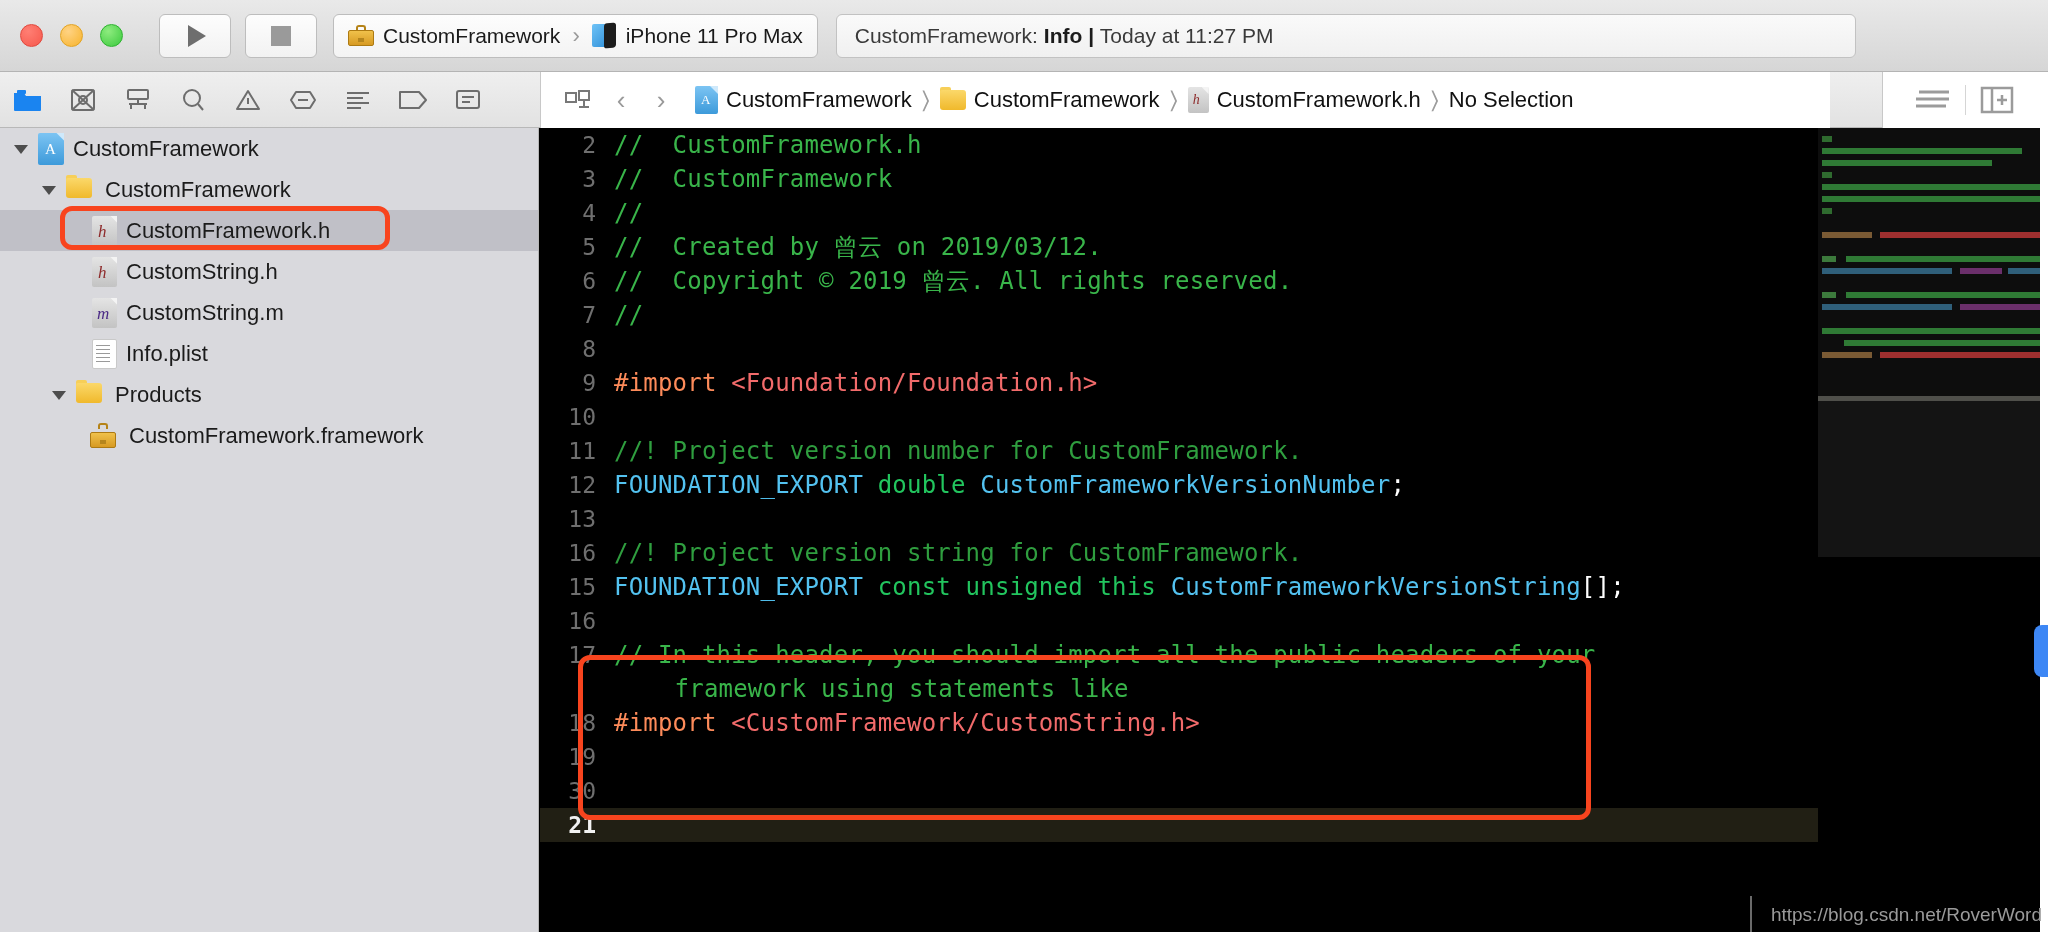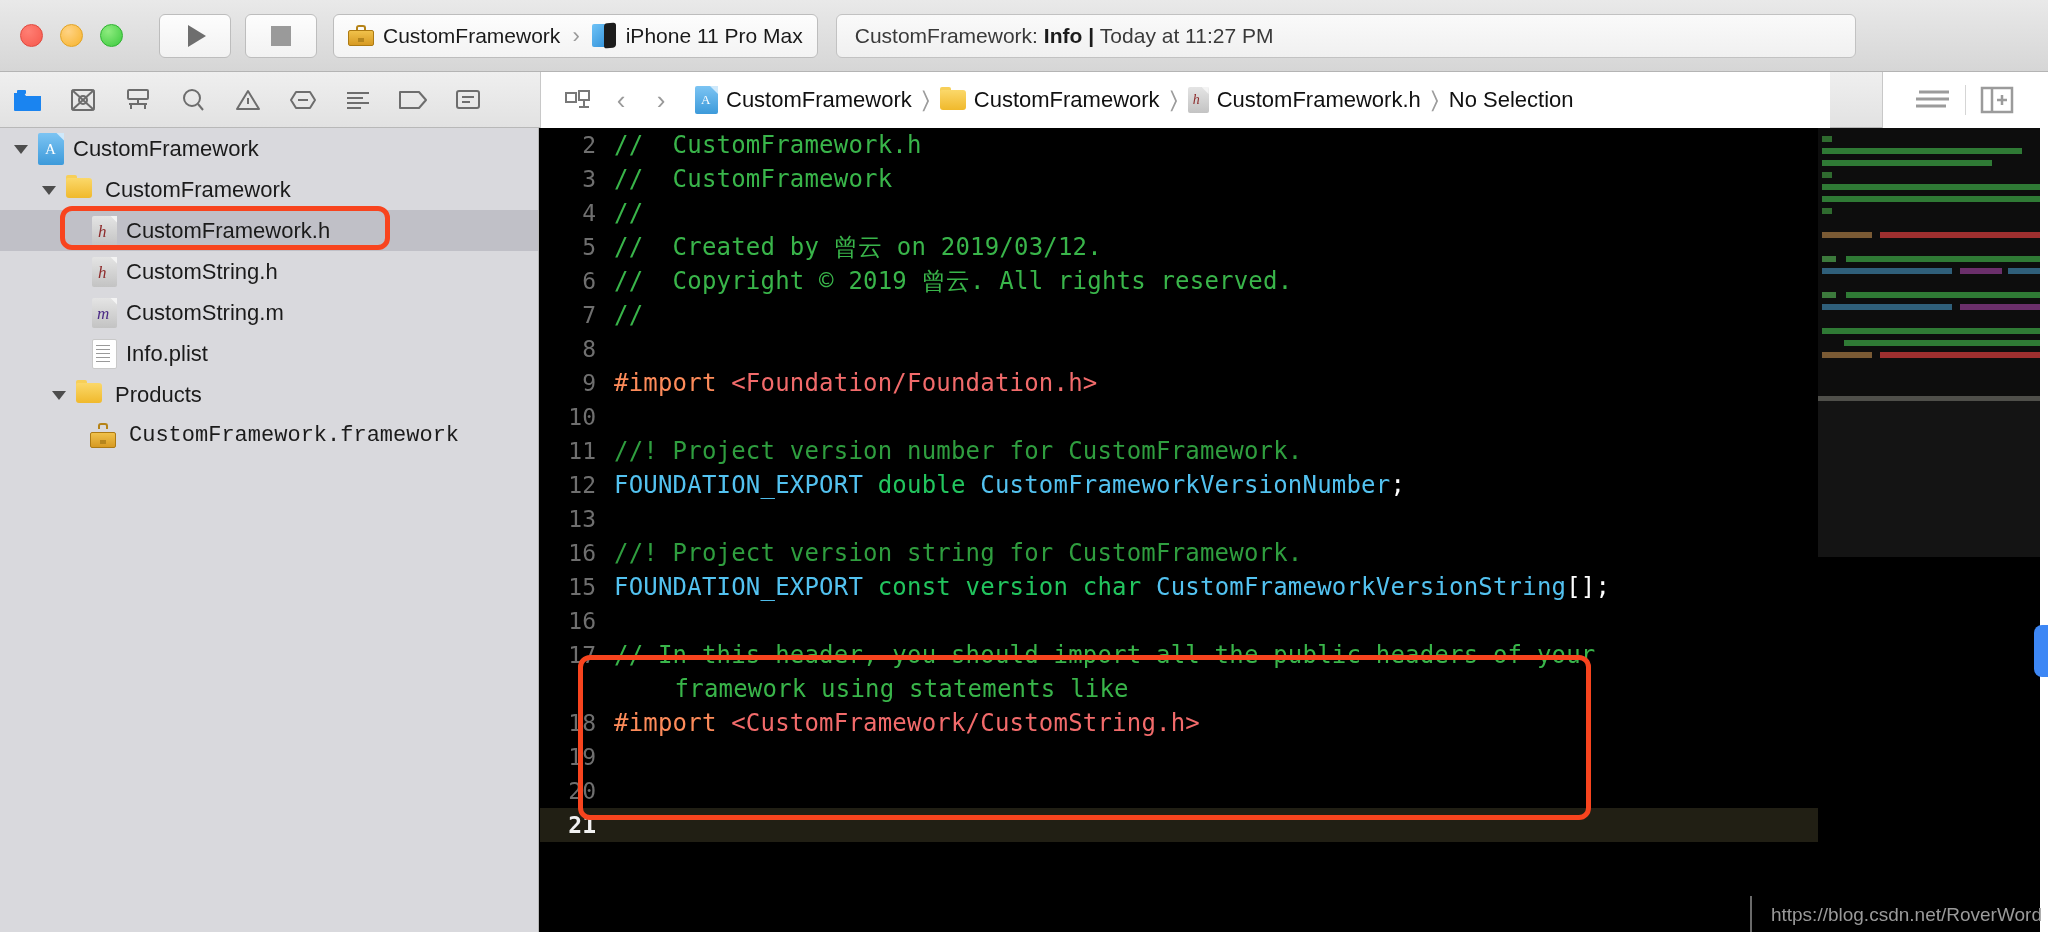--- a/index.html
+++ b/index.html
@@ -440,21 +440,21 @@
       </div>
       <div class="ricon" style="margin-left:6px;">
         <div class="ic-folder" style="width:30px;height:23px;">
             <div class="tab"></div>
             <div class="bk"></div>
           </div>
       </div>
       <span class="rname">Products</span>
     </div>
 
-    <div class="row" style="padding-left:90px;font-family:Liberation Mono, monospace;">
+    <div class="row" style="padding-left:90px;">
       <div class="ricon">
         <div class="ic-brief" style="width:30px;height:25px;">
             <div class="hdl"></div>
             <div class="body"></div>
             <div class="ltch"></div>
           </div>
       </div>
       <span class="rname">CustomFramework.framework</span>
     </div>
 
@@ -523,21 +523,21 @@
         <div class="ltxt"></div>
       </div>
 
     <div class="codeline">
         <div class="lnum">16</div>
         <div class="ltxt"><span class="c-docmark">//! Project version string for CustomFramework.</span></div>
       </div>
 
     <div class="codeline">
         <div class="lnum">15</div>
-        <div class="ltxt"><span class="c-ident">FOUNDATION_EXPORT </span><span class="c-kw">const version char </span><span class="c-ident">CustomFrameworkVersionString</span><span class="c-punct">[];</span></div>
+        <div class="ltxt"><span class="c-ident">FOUNDATION_EXPORT </span><span class="c-kw">const unsigned this </span><span class="c-ident">CustomFrameworkVersionString</span><span class="c-punct">[];</span></div>
       </div>
 
     <div class="codeline">
         <div class="lnum">16</div>
         <div class="ltxt"></div>
       </div>
 
     <div class="codeline" style="flex-wrap:wrap;">
         <div class="lnum">17</div>
         <div class="ltxt"><span class="c-comment">// In this header, you should import all the public headers of your</span></div>
@@ -548,21 +548,21 @@
         <div class="lnum">18</div>
         <div class="ltxt"><span class="c-pre">#import </span><span class="c-str">&lt;CustomFramework/CustomString.h&gt;</span></div>
       </div>
 
     <div class="codeline">
         <div class="lnum">19</div>
         <div class="ltxt"></div>
       </div>
 
     <div class="codeline">
-        <div class="lnum">20</div>
+        <div class="lnum">30</div>
         <div class="ltxt"></div>
       </div>
 
     <div class="codeline current">
         <div class="lnum">21</div>
         <div class="ltxt"></div>
       </div>
 
   </div>
 

